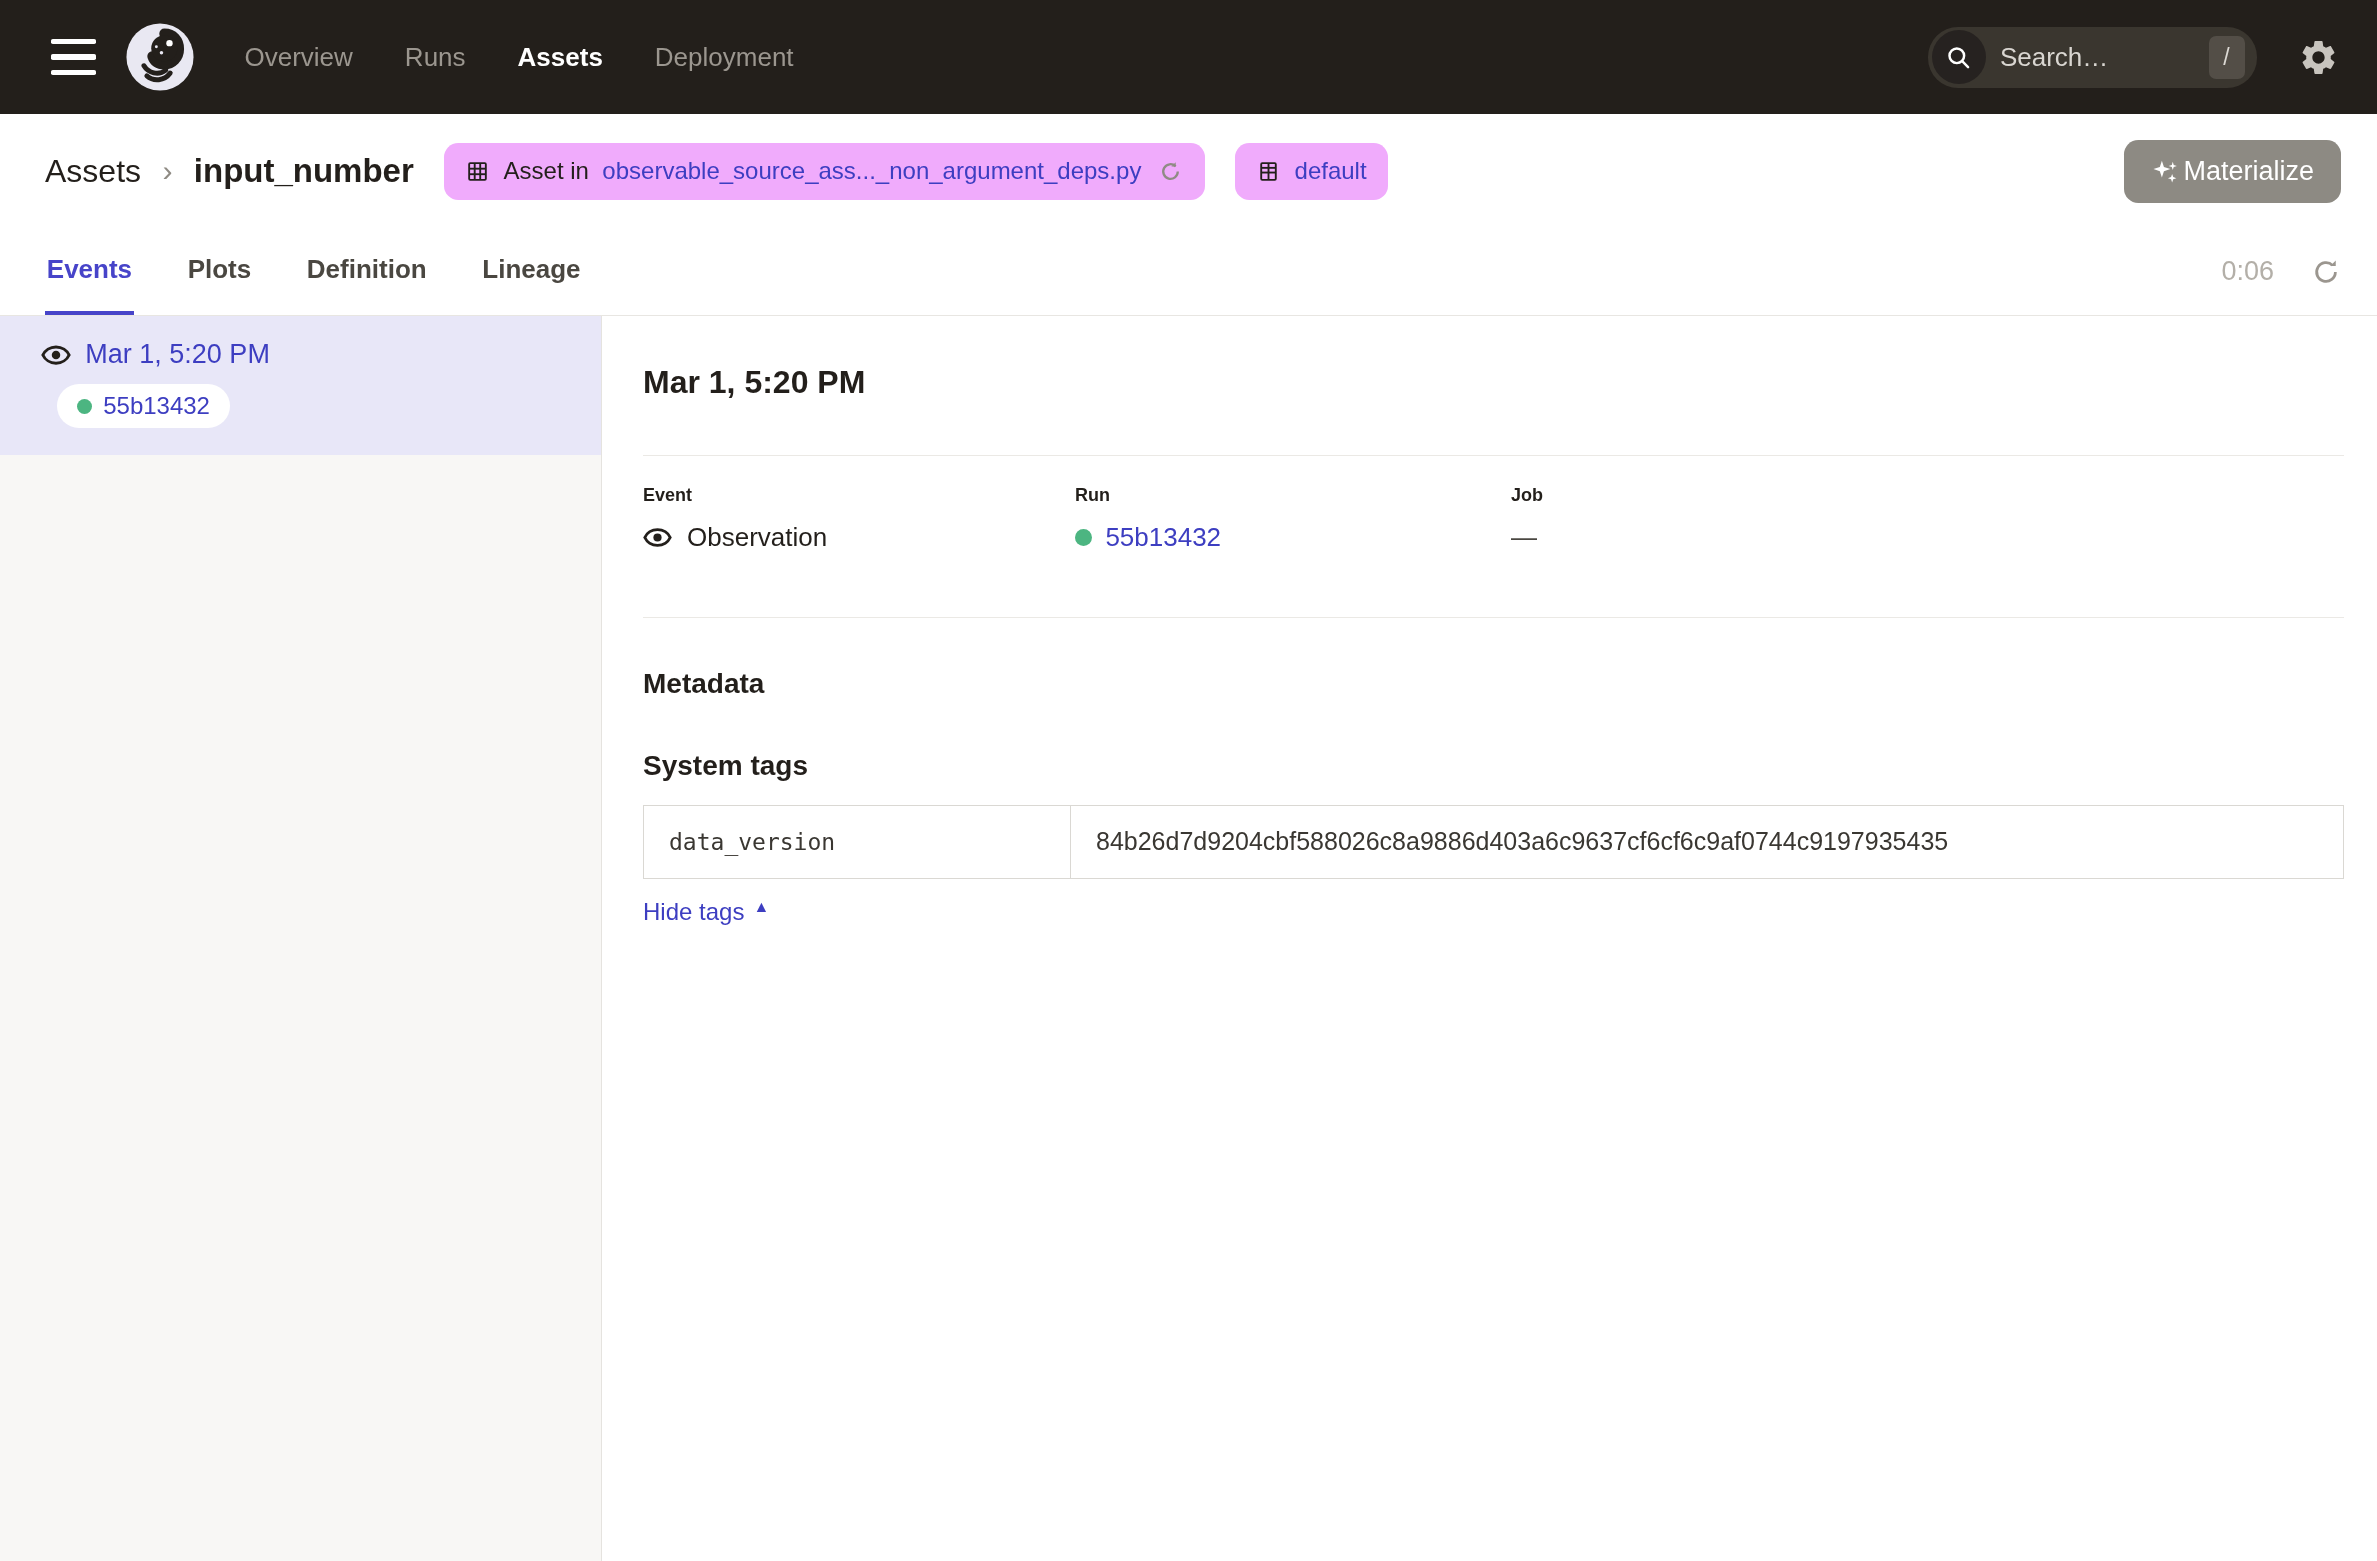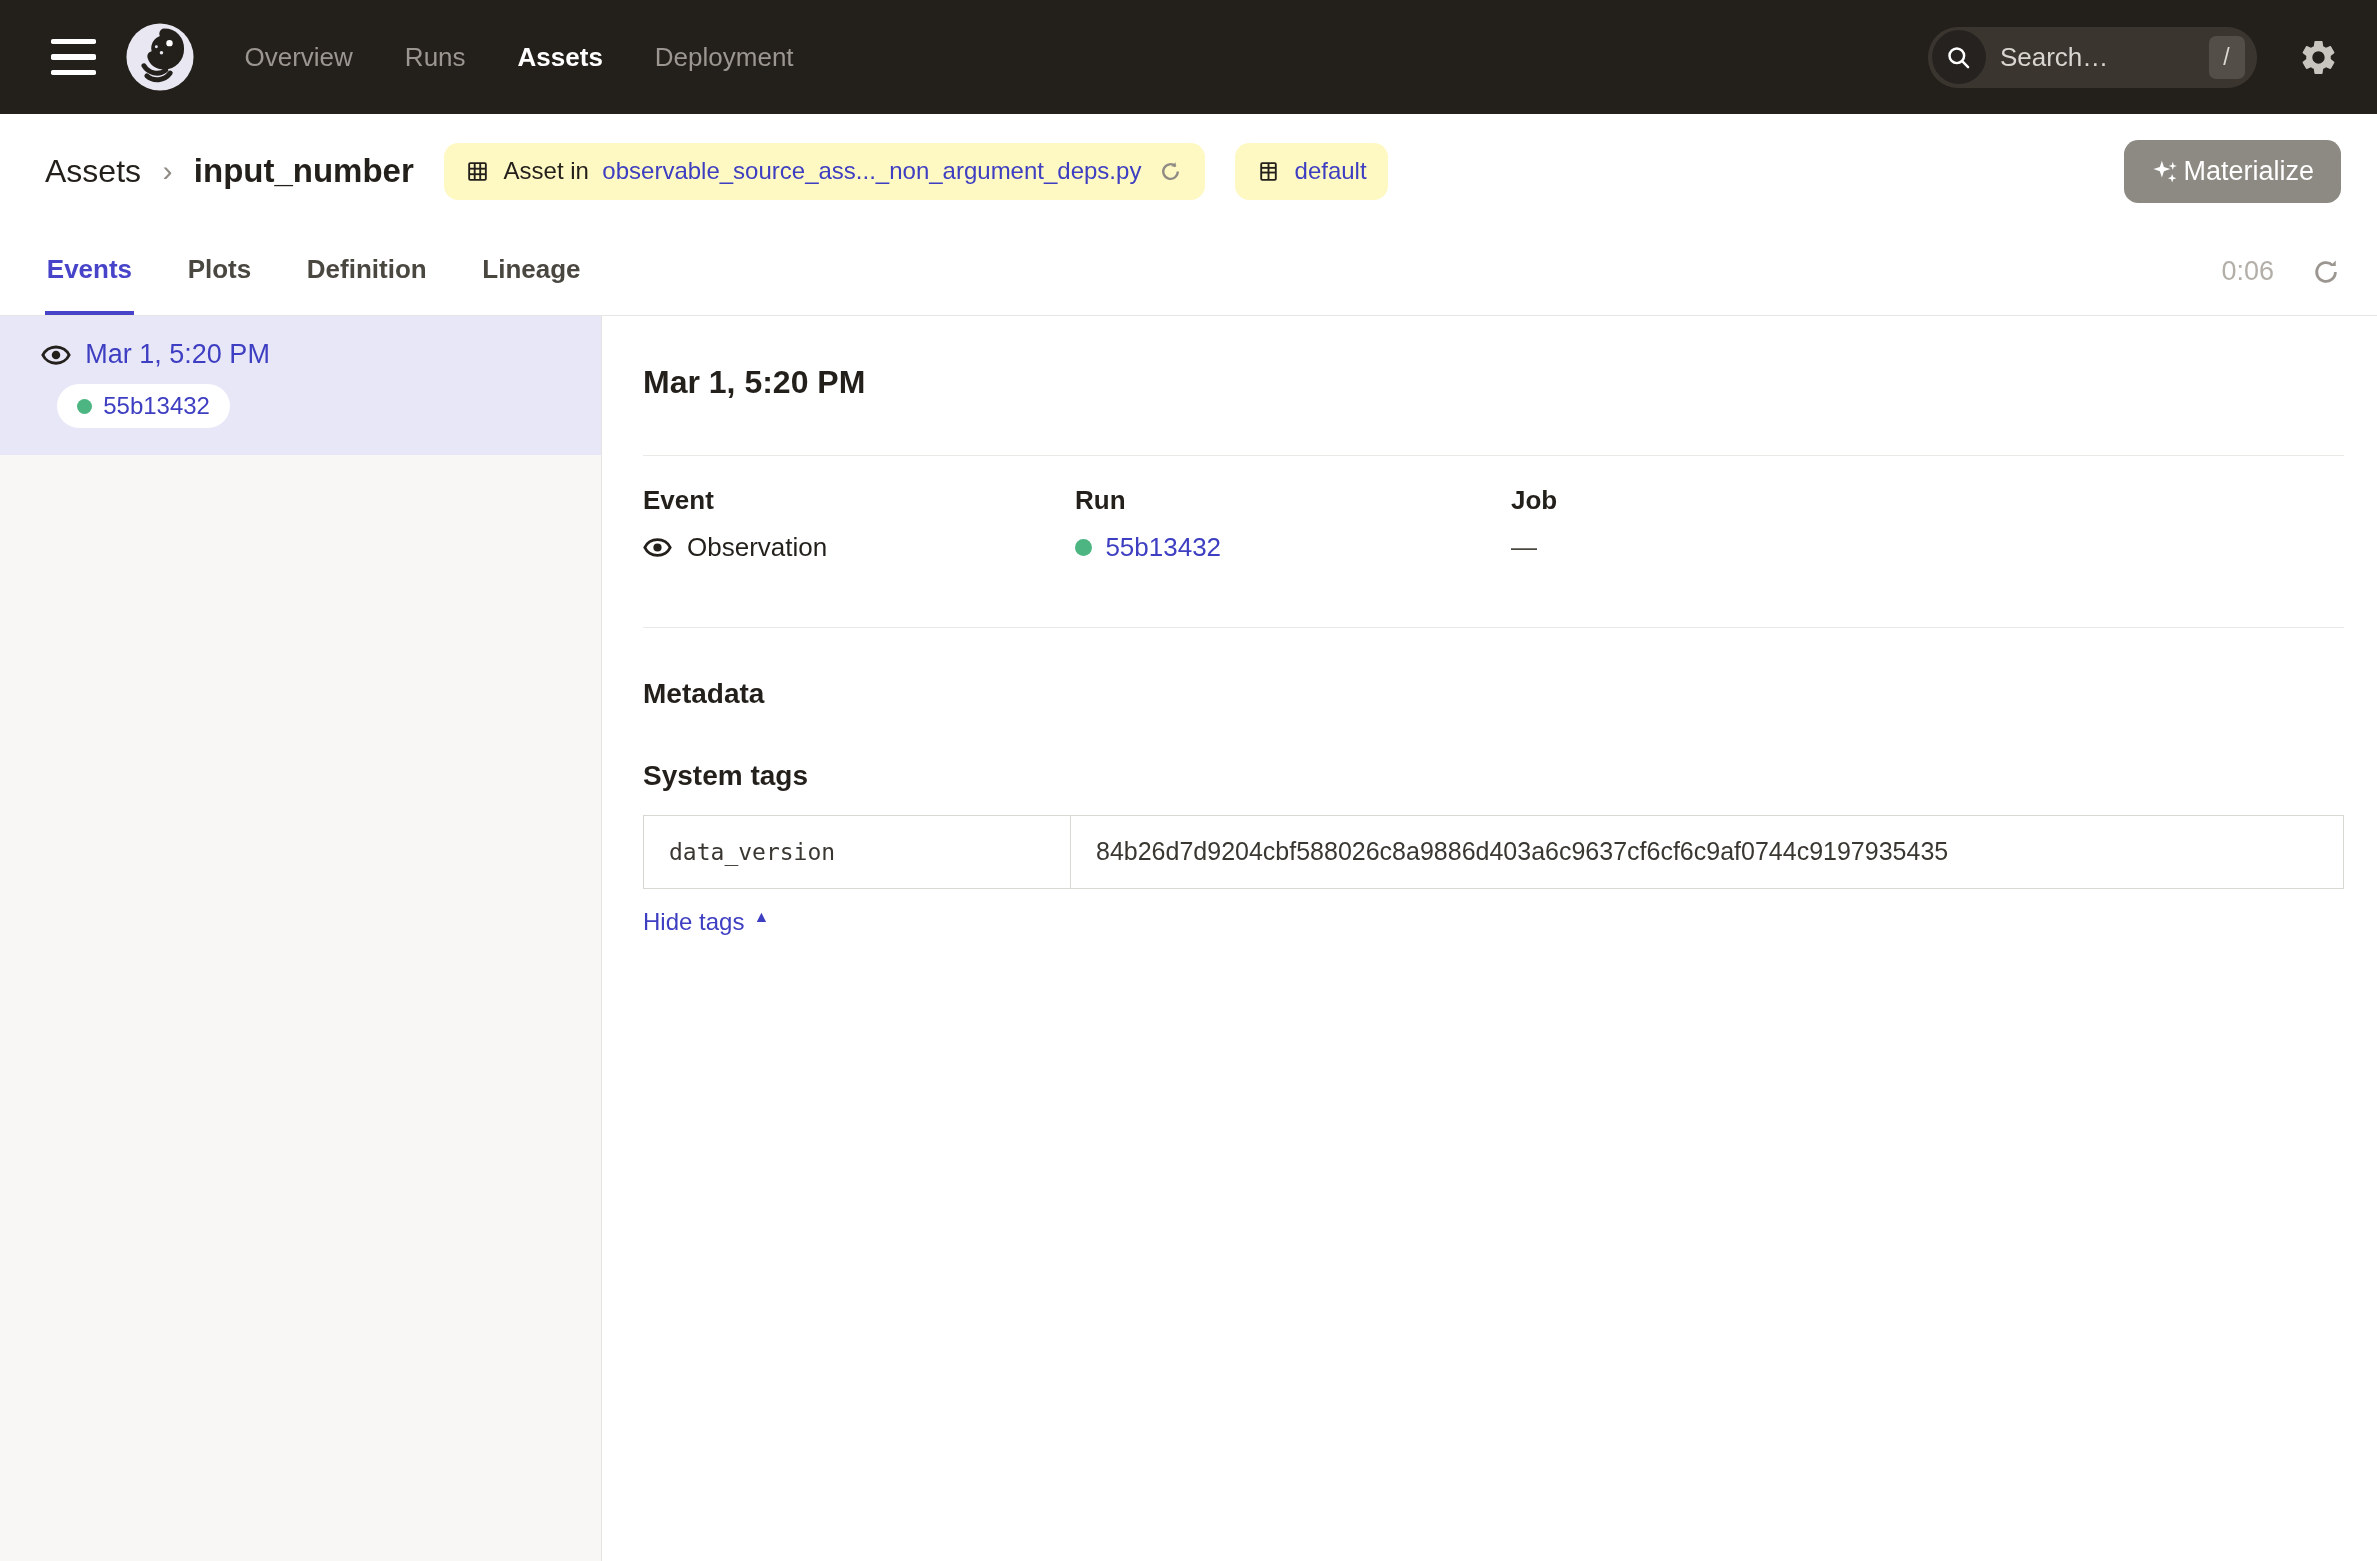--- a/index.html
+++ b/index.html
@@ -21,21 +21,21 @@
   .searchbox input { flex:1; min-width:0; background:transparent; border:none; outline:none; color:#E9E7E3; font-size:26px; font-family:inherit; margin-left:10.7px; }
   .searchbox input::placeholder { color:#D9D6D1; opacity:1; }
   .slash-key { width:36px; height:43px; background:#534E47; border-radius:7.1px; color:#DCD9D4; font-size:23px; display:flex; align-items:center; justify-content:center; flex:none; }
   .gear-btn { background:none; border:none; margin-left:41px; cursor:pointer; display:flex; }
 
   
   .header-row { height:114px; display:flex; align-items:center; padding:0 36px 0 45px; background:#fff; flex:none; }
   .crumb-root { font-size:32px; color:#231F1B; font-weight:500; text-decoration:none; cursor:pointer; }
   .crumb-sep { font-size:30px; color:#8F8B84; margin:0 21.4px; }
   .asset-name { font-size:33px; color:#231F1B; font-weight:700; }
-  .pill { display:flex; align-items:center; gap:13.4px; background:#fef9c3; border-radius:14.3px; padding:0 21.4px; height:57px; margin-left:30px; font-size:24px; color:#231F1B; }
+  .pill { display:flex; align-items:center; gap:13.4px; background:#f0abfc; border-radius:14.3px; padding:0 21.4px; height:57px; margin-left:30px; font-size:24px; color:#231F1B; }
   .pill a { color:#3D3EC1; text-decoration:none; cursor:pointer; }
   .refresh-small { display:flex; margin-left:3.6px; cursor:pointer; background:none; border:none; }
   .materialize-btn { margin-left:auto; display:flex; align-items:center; gap:3px; background:#8D8A83; border:none; border-radius:14.3px; height:63px; padding:0 27px; color:#fff; font-size:27px; font-family:inherit; cursor:pointer; }
 
   
   .tabs-row { height:88px; display:flex; align-items:stretch; padding:0 36px 0 45px; border-bottom:1.8px solid #E8E6E2; background:#fff; flex:none; }
   .tab { display:flex; align-items:center; font-size:26px; font-weight:600; color:#4A4741; background:none; border:none; border-bottom:4.5px solid transparent; margin-right:52px; cursor:pointer; font-family:inherit; padding:0 1.8px; }
   .tab.active { color:#4744C9; border-bottom-color:#4744C9; }
   .tabs-right { margin-left:auto; display:flex; align-items:center; gap:37px; }
   .countdown { font-size:27px; color:#B3AFA8; }
@@ -48,21 +48,21 @@
   .event-item .line1 { display:flex; align-items:center; gap:14.3px; }
   .event-item .line1 a { font-size:27px; color:#3D3EC1; text-decoration:none; }
   .run-chip { display:inline-flex; align-items:center; gap:11.6px; background:#FFFFFF; border-radius:23px; padding:8px 19.6px; margin-top:14.3px; margin-left:16px; cursor:pointer; }
   .run-chip .dot { width:15px; height:15px; border-radius:50%; background:#4CB581; }
   .run-chip a { font-size:24px; color:#3D3EC1; text-decoration:none; }
 
   .main { flex:1; background:#fff; padding:48px 33px 0 41px; min-width:0; }
   .detail-title { font-size:32px; font-weight:700; color:#231F1B; }
   .hr { border:none; border-top:1.8px solid #EBE9E5; margin-top:54px; }
   .cols { display:grid; grid-template-columns:432px 436px 1fr; margin-top:29px; }
-  .col-h { font-size:26px; font-weight:700; color:#231F1B; }
+  .col-h { font-size:18px; font-weight:700; color:#231F1B; }
   .cols-row { display:grid; grid-template-columns:432px 436px 1fr; margin-top:16px; align-items:center; }
   .evt-cell { display:flex; align-items:center; gap:15px; font-size:26px; color:#231F1B; }
   .run-cell { display:flex; align-items:center; gap:13.4px; }
   .run-cell .dot { width:17px; height:17px; border-radius:50%; background:#4CB581; }
   .run-cell a { font-size:26px; color:#3D3EC1; text-decoration:none; cursor:pointer; }
   .job-cell { font-size:26px; color:#4A4741; }
   .hr2 { border:none; border-top:1.8px solid #EBE9E5; margin-top:64px; }
   .sec-h { font-size:28px; font-weight:700; color:#231F1B; margin-top:50px; }
   .empty-msg { font-size:25px; color:#8C8881; margin-top:23px; }
   .tags-table { width:100%; border-collapse:collapse; margin-top:23px; }

